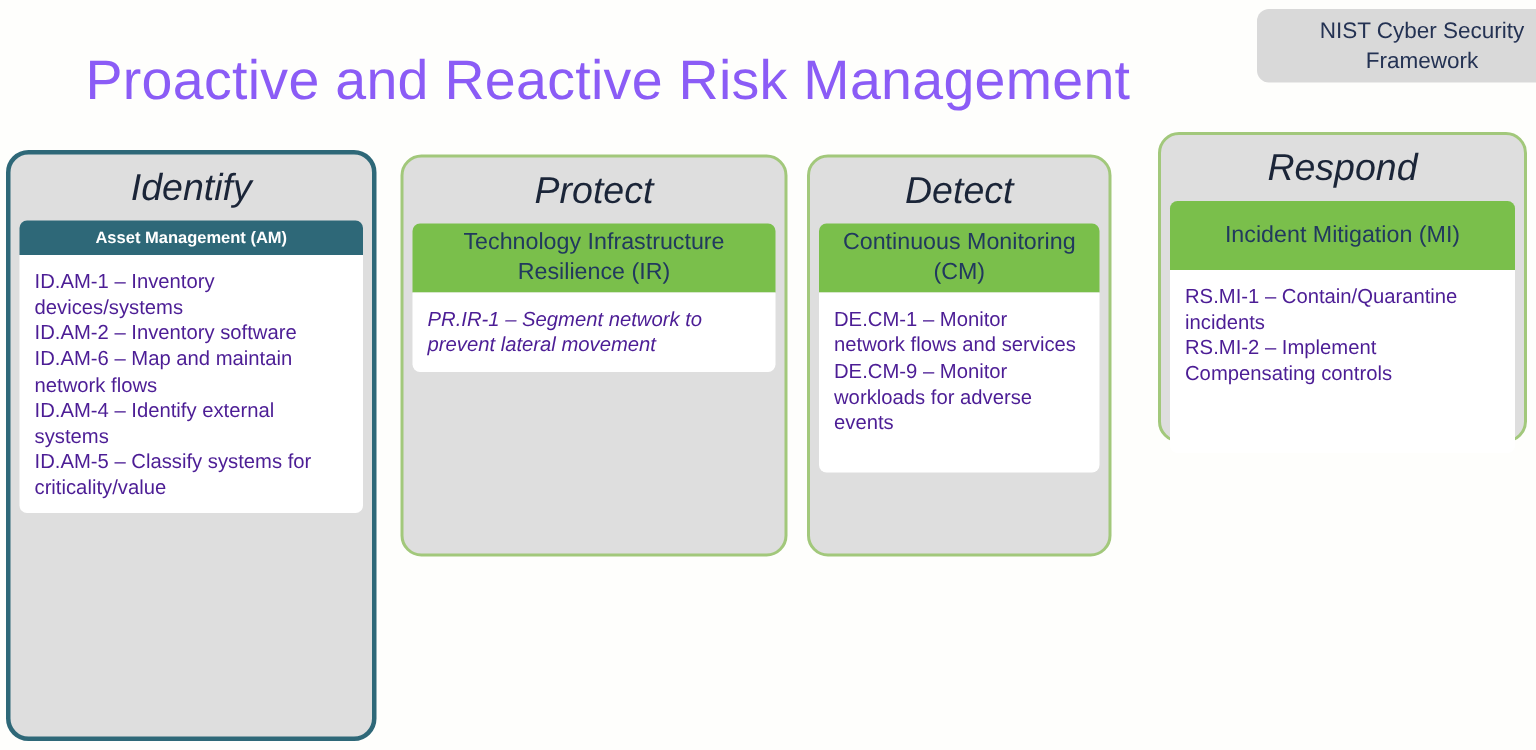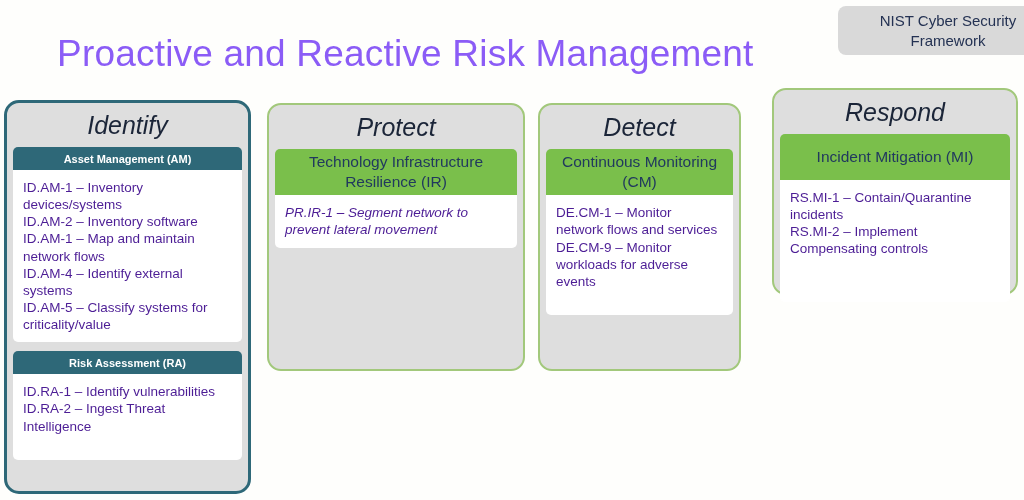--- a/index.html
+++ b/index.html
@@ -104,30 +104,23 @@
 
   <div class="framework-badge">NIST Cyber Security Framework</div>
 
   <div class="card teal-card" id="col-identify">
     <div class="card-title">Identify</div>
     <div class="section">
       <div class="sec-header teal-hdr">Asset Management (AM)</div>
       <div class="sec-body body-am">
         <div class="item">ID.AM-1 – Inventory devices/systems</div>
         <div class="item">ID.AM-2 – Inventory software</div>
-        <div class="item">ID.AM-1 – Map and maintain network flows</div>
+        <div class="item">ID.AM-6 – Map and maintain network flows</div>
         <div class="item">ID.AM-4 – Identify external systems</div>
         <div class="item">ID.AM-5 – Classify systems for criticality/value</div>
-      </div>
-    </div>
-    <div class="section">
-      <div class="sec-header teal-hdr">Risk Assessment (RA)</div>
-      <div class="sec-body body-ra">
-        <div class="item">ID.RA-1 – Identify vulnerabilities</div>
-        <div class="item">ID.RA-2 – Ingest Threat Intelligence</div>
       </div>
     </div>
   </div>
 
   <div class="card green-card" id="col-protect">
     <div class="card-title">Protect</div>
     <div class="section">
       <div class="sec-header green-hdr">Technology Infrastructure Resilience (IR)</div>
       <div class="sec-body body-ir">
         <div class="item">PR.IR-1 – Segment network to prevent lateral movement</div>

